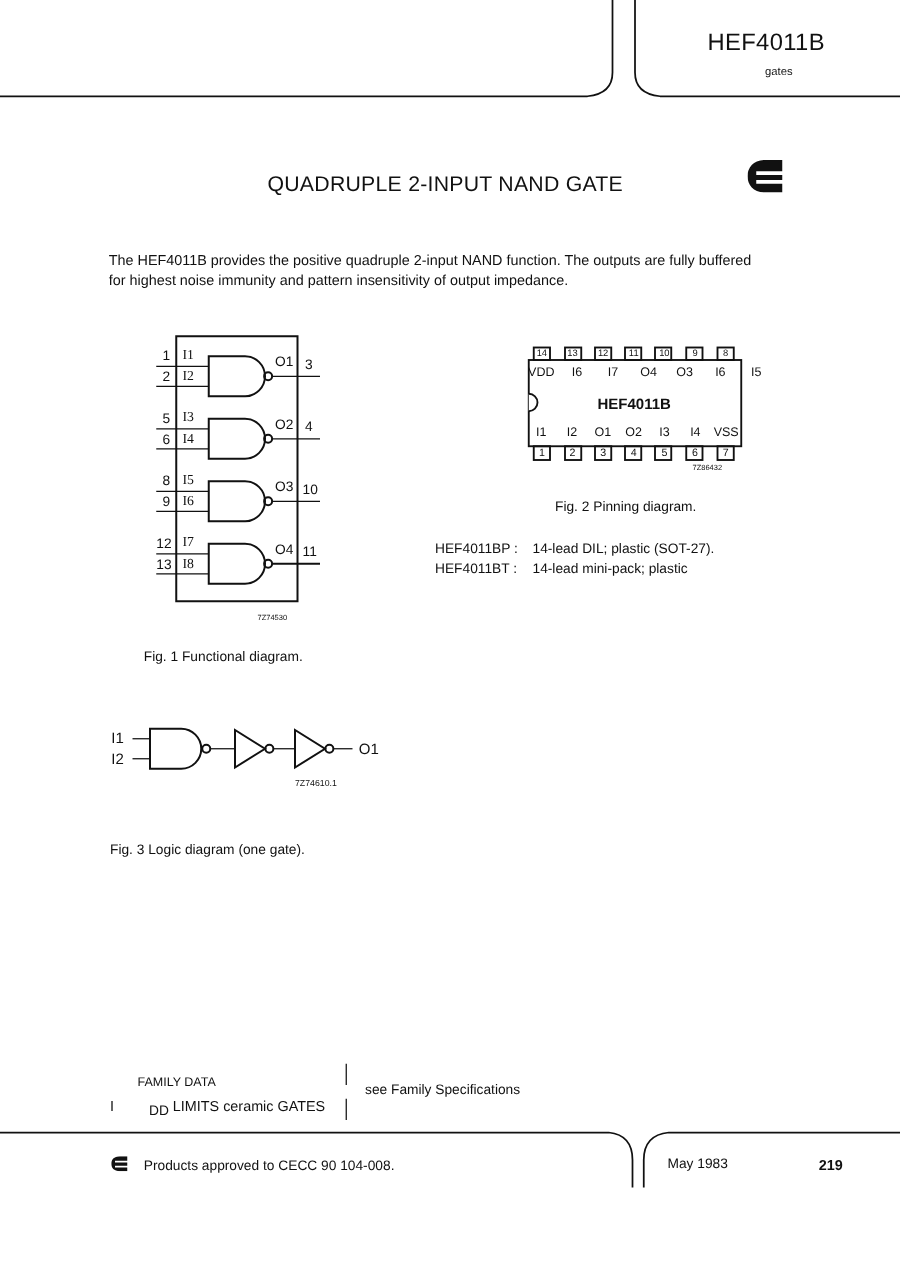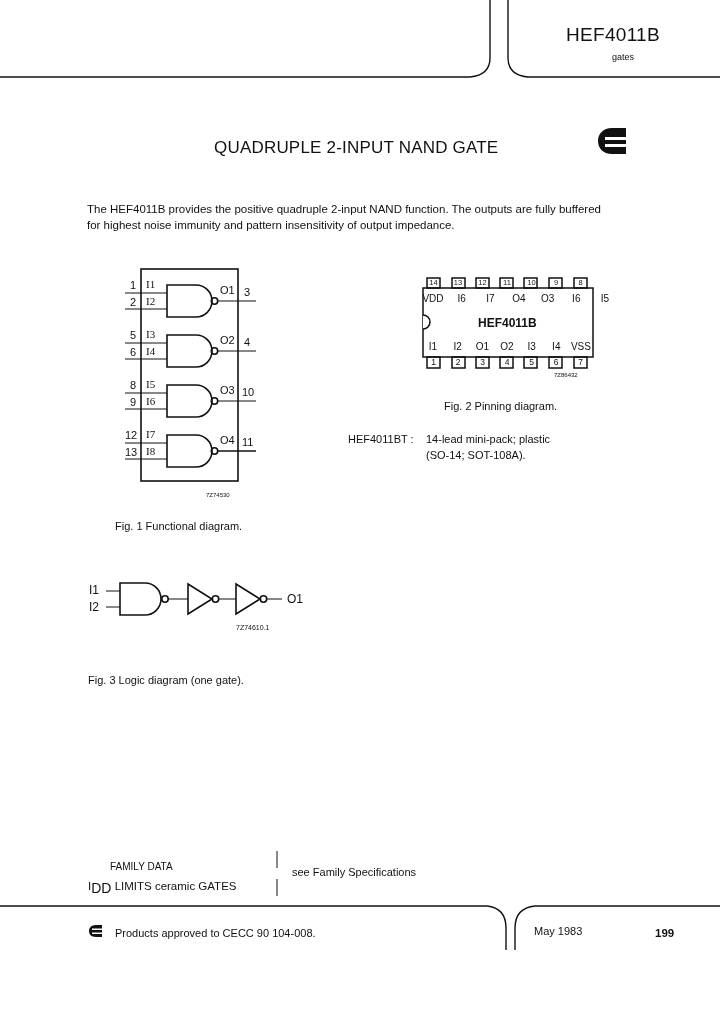--- a/index.html
+++ b/index.html
@@ -11,21 +11,21 @@
   .part-no { left: 566px; top: 24px; font-size: 19px; letter-spacing: 0.3px; }
   .subtitle { left: 612px; top: 52px; font-size: 9px; font-weight: normal; }
   .title { left: 214px; top: 138px; font-size: 17px; letter-spacing: 0.2px; }
   .intro { left: 87px; top: 201px; font-size: 11.5px; line-height: 16px; width: 520px; white-space: normal; }
   .cap { font-size: 11px; }
   .pkg { left: 348px; top: 432px; font-size: 11px; line-height: 15.5px; }
   .pkg .row { display: flex; }
   .pkg .code { width: 78px; }
   .fam1 { left: 88px; top: 861px; font-size: 10px; padding-left: 22px; }
   .fam2 { left: 88px; top: 880px; font-size: 11.5px; }
-  .fam2 sub { font-size: 14px; vertical-align: -3px; }
+  .fam2 sub { font-size: 11px; vertical-align: -3px; margin-left: 28px; }
   .famsee { left: 292px; top: 866px; font-size: 11px; }
   .foot1 { left: 115px; top: 927px; font-size: 11px; }
   .foot2 { left: 534px; top: 925px; font-size: 11px; }
   .foot3 { left: 655px; top: 927px; font-size: 11.5px; font-weight: bold; }
   .small { font-size: 6px; }
   .lbl { font-family: "Liberation Serif", serif; }
 </style>
 </head>
 <body>
 
@@ -172,26 +172,26 @@
   <span style="width:13px;text-align:center">4</span>
   <span style="width:13px;text-align:center">5</span>
   <span style="width:13px;text-align:center">6</span>
   <span style="width:13px;text-align:center">7</span>
 </div>
 <div class="txt small" style="left:554px;top:372px">7Z86432</div>
 <div class="txt cap" style="left:444px;top:400px">Fig. 2  Pinning diagram.</div>
 
 <div class="txt pkg">
   <div class="row">
+      <span class="code">HEF4011BP :</span>
+      <span>14-lead DIL; plastic (SOT-27).</span>
+    </div>
+  <div class="row">
       <span class="code">HEF4011BT :</span>
       <span>14-lead mini-pack; plastic</span>
-    </div>
-  <div class="row">
-      <span class="code"></span>
-      <span>(SO-14; SOT-108A).</span>
     </div>
 </div>
 
 <svg class="svgc" width="720" height="1012">
   <g fill="none" stroke="#111" stroke-width="1.6">
     <path d="M120 583 L145 583 A16 16 0 0 1 145 615 L120 615 Z"></path>
     <circle cx="165" cy="599" r="3.2"></circle>
     <path d="M188 584 L188 614 L212 599 Z"></path>
     <circle cx="215.5" cy="599" r="3.2"></circle>
     <path d="M236 584 L236 614 L260 599 Z"></path>
@@ -213,13 +213,13 @@
 
 <div class="txt fam1">FAMILY DATA</div>
 <div class="txt fam2"><span>I</span><sub>DD</sub><span> LIMITS ceramic GATES</span></div>
 <div class="txt famsee">see Family Specifications</div>
 
 <svg class="abs" style="left:89px;top:925px" width="13" height="12">
   <path d="M7 0 C2 0 0 3 0 6 C0 9 2 12 7 12 L13 12 L13 9 L3 9 L3 7.5 L13 7.5 L13 5 L3 5 L3 3.5 L13 3.5 L13 0 Z" fill="#111"></path>
 </svg>
 <div class="txt foot1">Products approved to CECC 90 104-008.</div>
 <div class="txt foot2">May 1983</div>
-<div class="txt foot3">199</div>
+<div class="txt foot3">219</div>
 
 </body></html>

